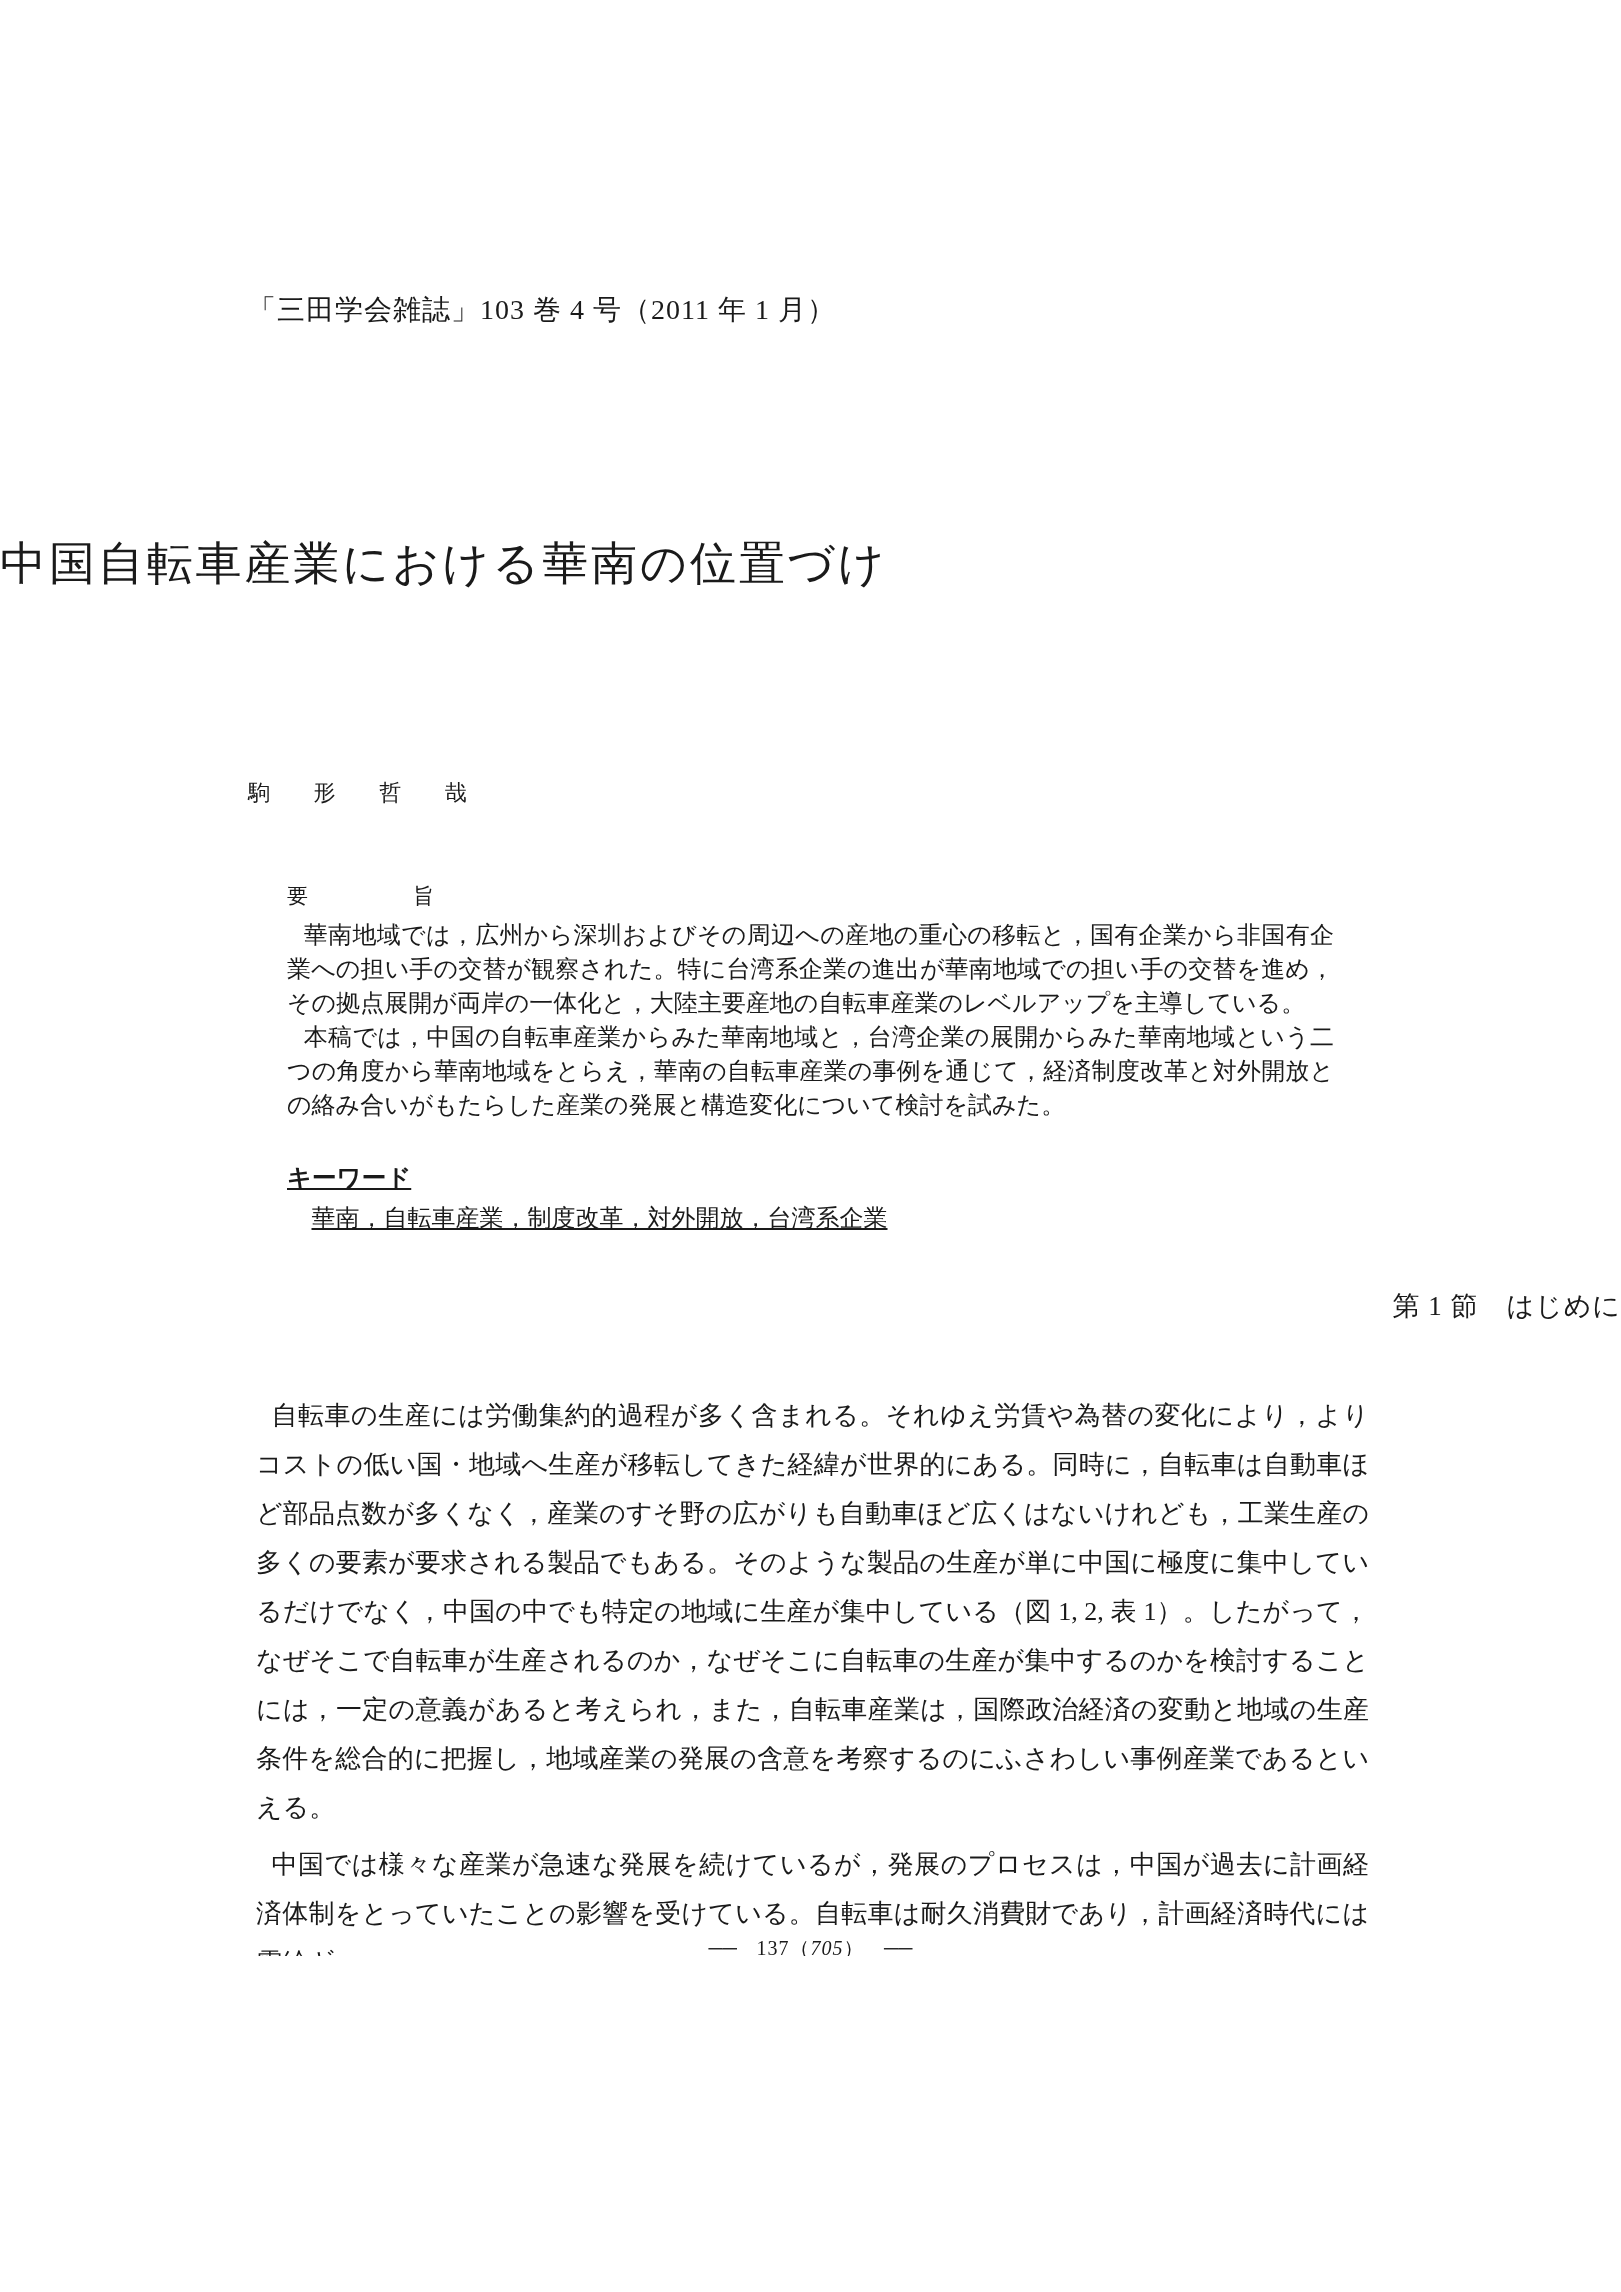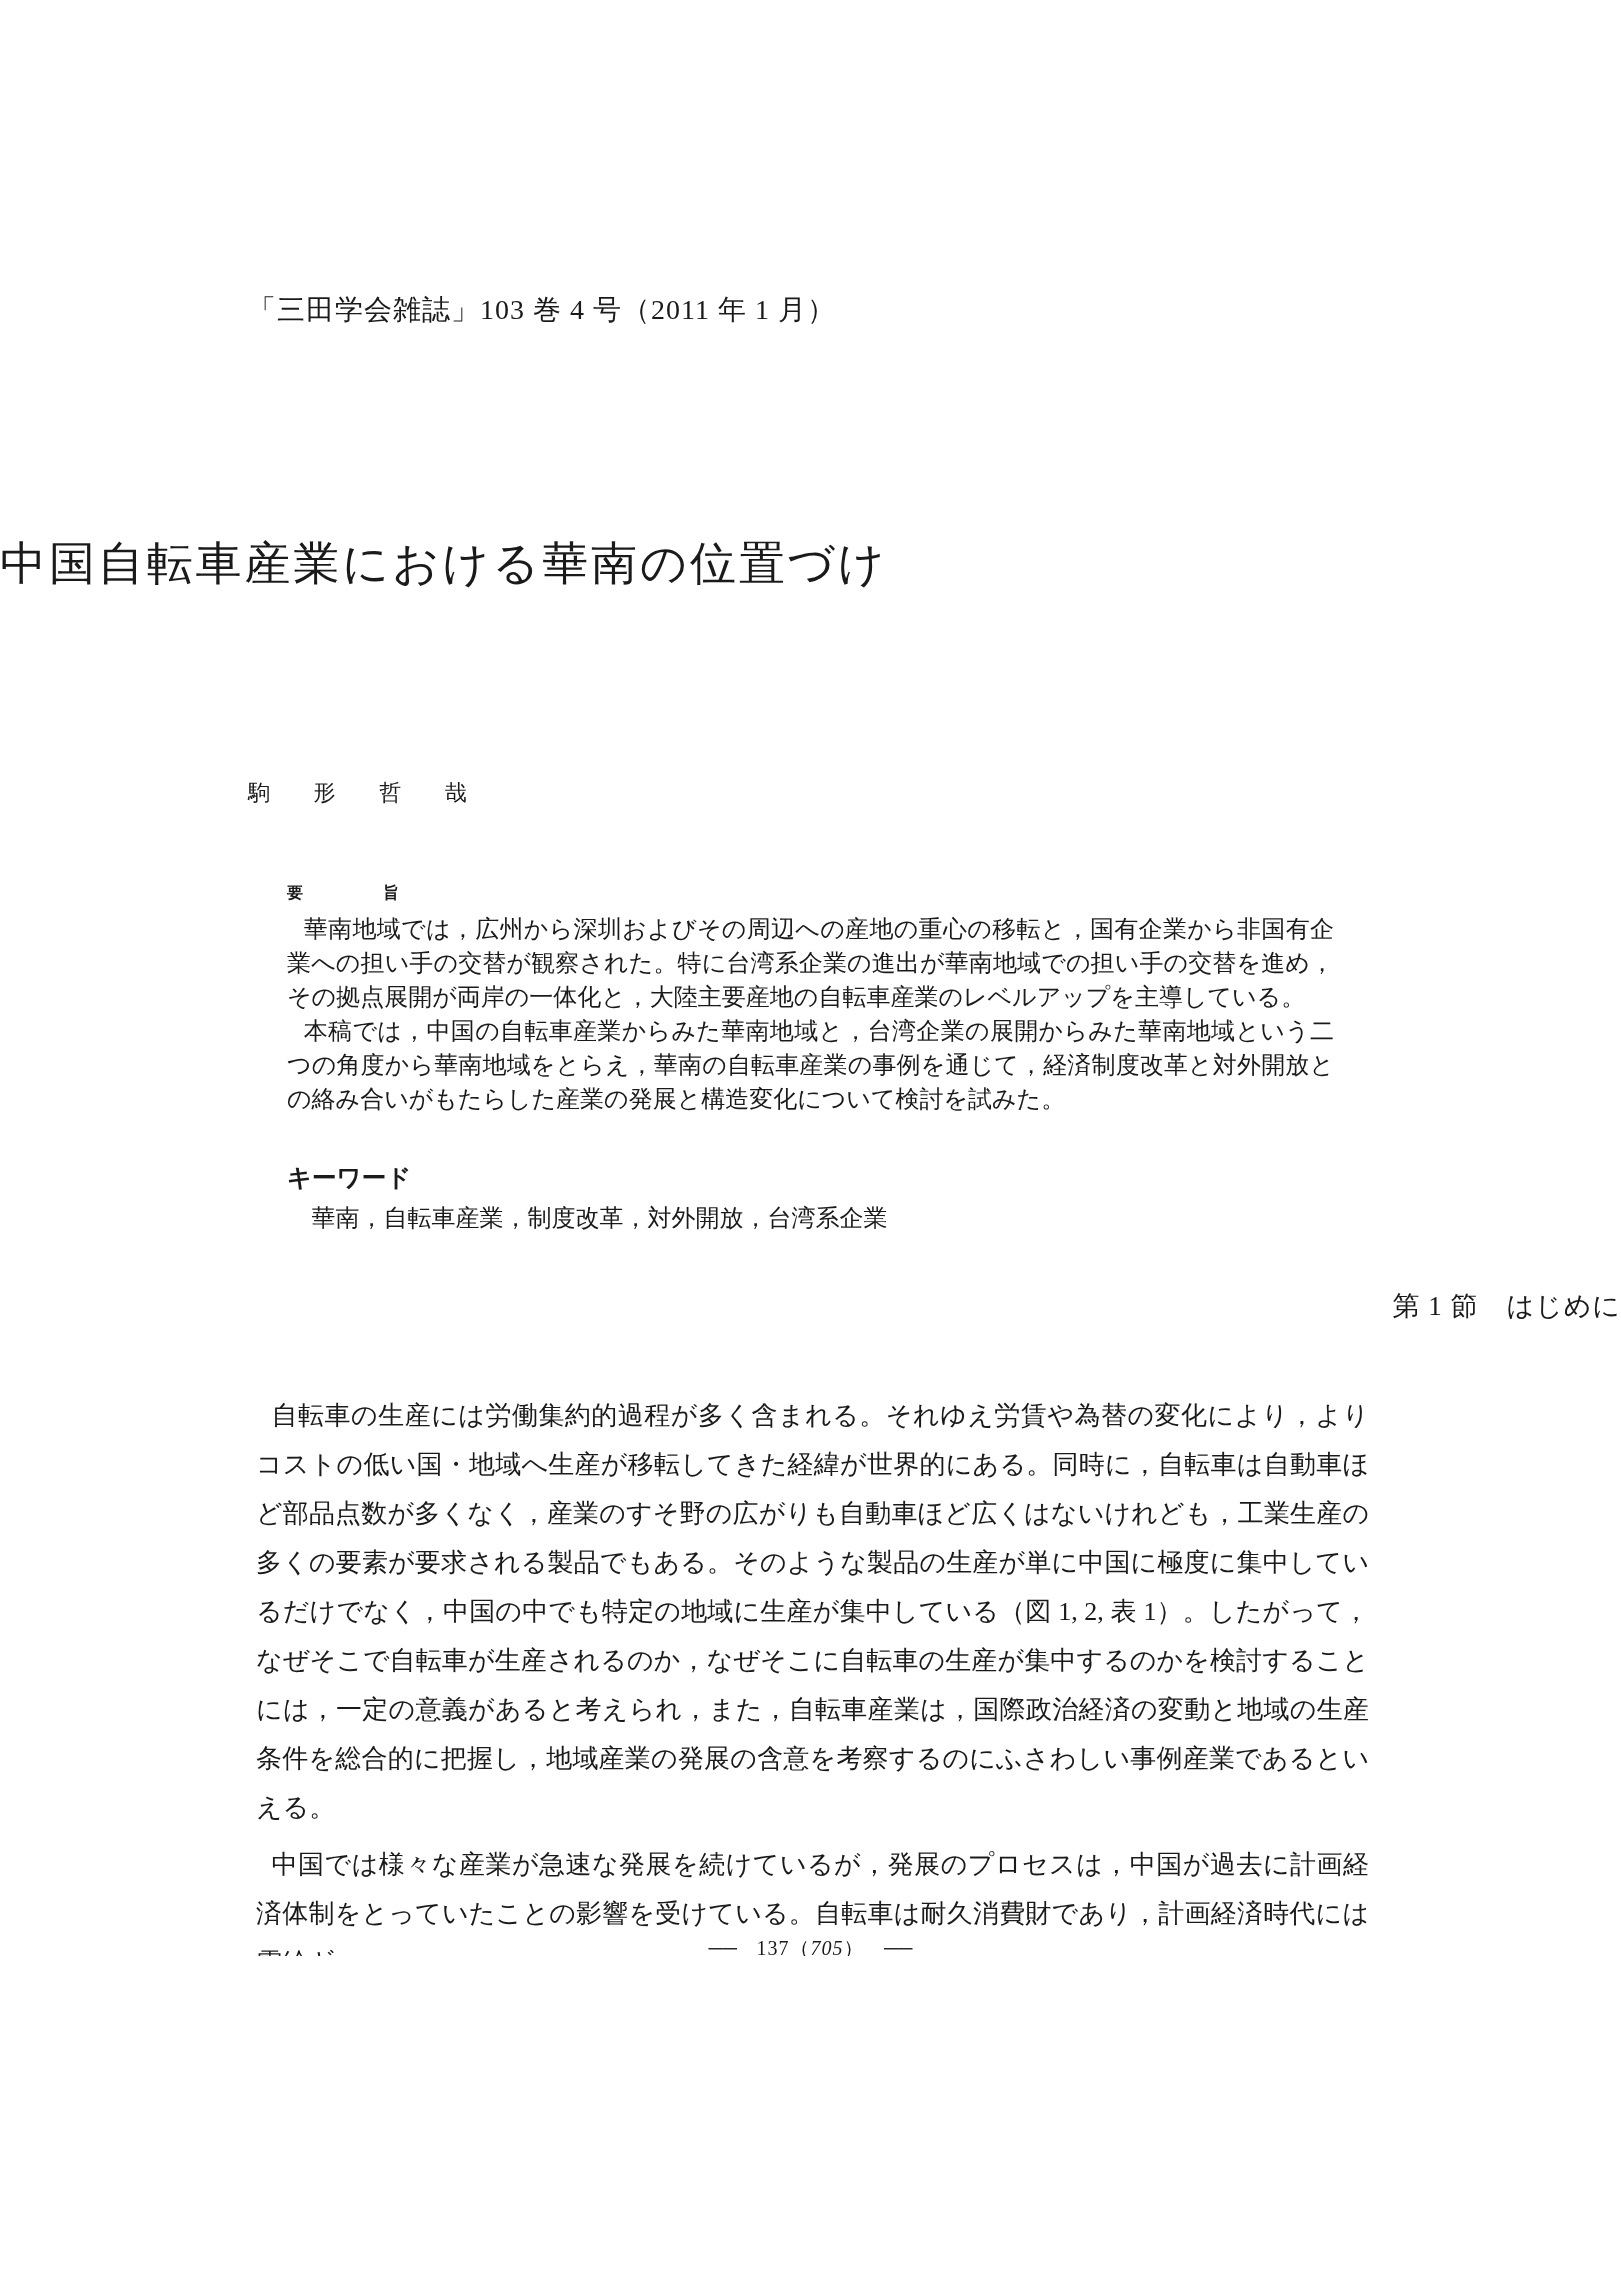--- a/index.html
+++ b/index.html
@@ -59,37 +59,38 @@
     white-space: nowrap;
   }
   .abstract {
     position: absolute;
     left: 287px;
     top: 884px;
     width: 1047px;
   }
   .abstract-label {
     font-family: "Liberation Sans", "DejaVu Sans", sans-serif;
-    font-weight: bold;
-    font-size: 16px;
+    font-weight: normal;
+    font-size: 21px;
     line-height: 1.1;
     margin-bottom: 10.8px;
   }
   .abstract-para {
     margin: 0;
     font-size: 24px;
     line-height: 34px;
     text-align: justify;
     text-indent: 0.7em;
   }
   .keywords {
     position: absolute;
     left: 287px;
     top: 1165px;
     width: 1047px;
+    text-decoration: underline;
   }
   .keywords-label {
     font-family: "Liberation Sans", "DejaVu Sans", sans-serif;
     font-weight: bold;
     font-size: 24.5px;
     line-height: 1.1;
     margin-bottom: 11.8px;
   }
   .keywords-text {
     font-size: 24px;

